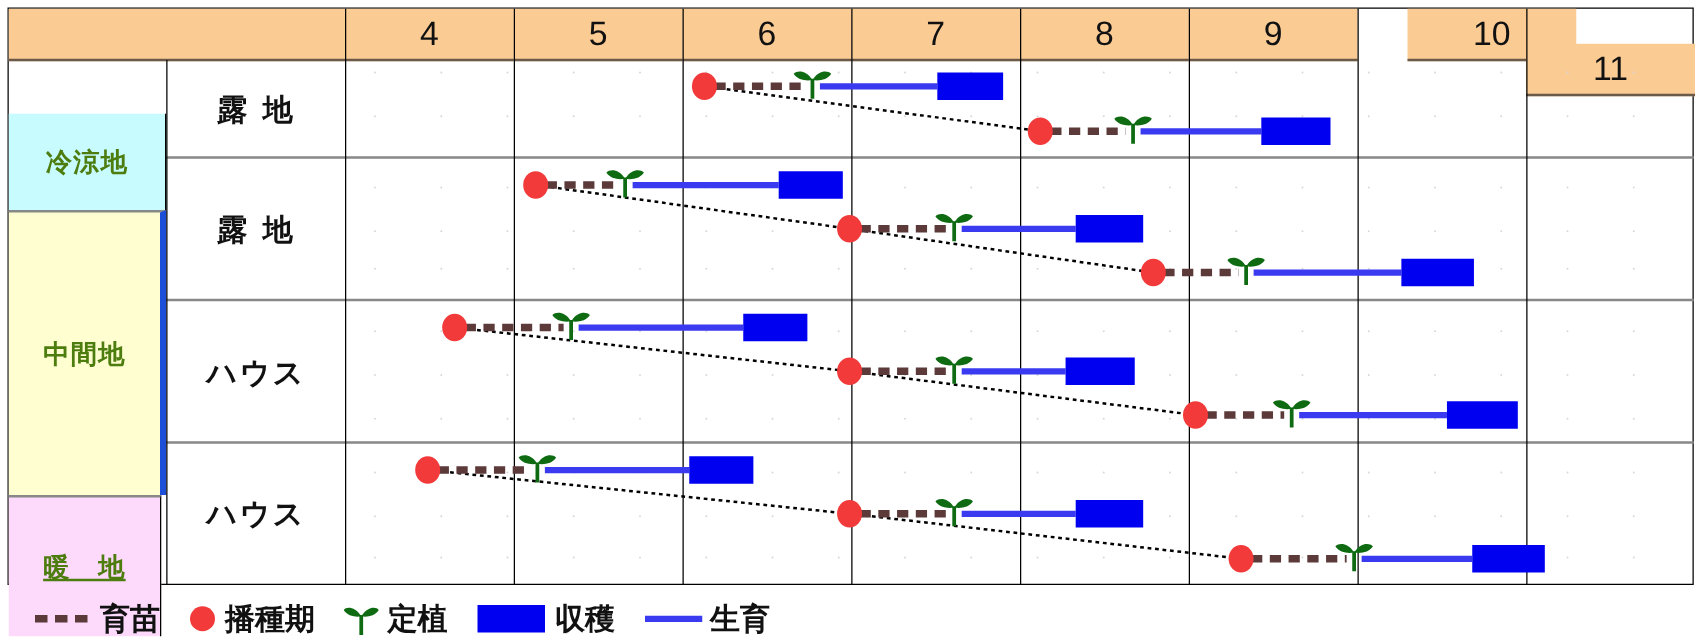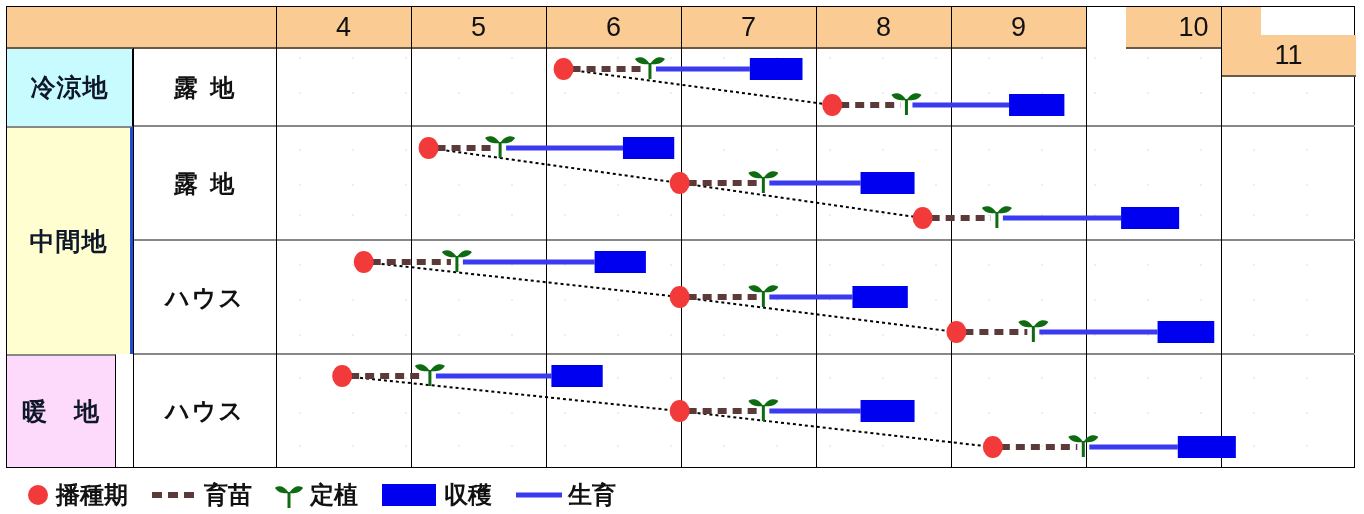--- a/index.html
+++ b/index.html
@@ -3,21 +3,21 @@
 <meta charset="utf-8">
 <style>
   html, body { margin:0; padding:0; background:#ffffff; }
   body { width:1364px; height:514px; position:relative; overflow:hidden;
          font-family:"DejaVu Sans","Liberation Sans",sans-serif; }
   .grid { position:absolute; left:6px; top:6px; width:1349px; height:462px; border:1.5px solid #000; box-sizing:border-box; }
   .cell { position:absolute; box-sizing:border-box; display:flex; align-items:center; justify-content:center; }
   .hdr { background:#fbcb94; border-bottom:2px solid #6a5a4a; font-family:"Liberation Sans",sans-serif; font-size:27px; color:#111; }
   .vline { position:absolute; width:1px; background:#000; }
   .hline { position:absolute; height:2px; background:#888; }
-  .region { font-weight:bold; font-size:25px; color:#0f172a; letter-spacing:1px; }
+  .region { font-weight:bold; font-size:21px; color:#4d7c0f; letter-spacing:1px;margin-top:42px; }
   .sub { font-weight:bold; font-size:24px; color:#111; letter-spacing:2px; }
   svg.overlay { position:absolute; left:0; top:0; }
   .legend { position:absolute; left:26px; top:478px; height:34px; display:flex; align-items:center; font-weight:bold; font-size:24px; color:#111; }
   .legend .item { display:flex; align-items:center; margin-right:22px; }
   .legend .lbl { margin-left:6px; }
 </style>
 </head>
 <body>
 
 <div class="grid"></div>
@@ -30,24 +30,24 @@
     <div class="cell hdr" style="left: 681px; top: 7px; width: 135px; height: 42px;">7</div>
     <div class="cell hdr" style="left: 816px; top: 7px; width: 135px; height: 42px;">8</div>
     <div class="cell hdr" style="left: 951px; top: 7px; width: 135px; height: 42px;">9</div>
     <div class="cell hdr" style="left: 1086px; top: 7px; width: 135px; height: 42px; margin-left: 40px;">10</div>
     <div class="cell hdr" style="left: 1221px; top: 7px; width: 135px; height: 42px; margin-top: 28px;">11</div>
   </div>
 
 <div class="cell region" style="left:7px;top:49px;width:126px;height:77px;background:#c7fbfe;border-right:1px solid #000;">
   <span>冷涼地</span>
 </div>
-<div class="cell region" style="left:7px;top:126px;width:126px;height:228px;background:#fefed0;border-top:2px solid #888;border-right:3px solid #1d4ed8;">
+<div class="cell region" style="left:7px;top:126px;width:126px;height:228px;background:#fefed0;border-top:2px solid #888;border-right:5px solid #1d4ed8;">
   <span>中間地</span>
 </div>
-<div class="cell region" style="left:7px;top:354px;width:109px;height:113px;background:#fdd9fb;border-top:2px solid #888;border-right:1px solid #000;">
+<div class="cell region" style="left:7px;top:354px;width:122px;height:113px;background:#fdd9fb;border-top:2px solid #888;border-right:1px solid #000;text-decoration:underline;">
   <span>暖　地</span>
 </div>
 
 <div class="cell sub" style="left:134px;top:49px;width:142px;height:77px;">
   <span>露 地</span>
 </div>
 <div class="cell sub" style="left:134px;top:127px;width:142px;height:113px;">
   <span>露 地</span>
 </div>
 <div class="cell sub" style="left:134px;top:241px;width:142px;height:113px;">
@@ -397,30 +397,30 @@
     <ellipse cx="992.8499999999999" cy="447" rx="10" ry="11" fill="#f23a3a"></ellipse>
     <g transform="translate(1068.3000000000002,433)">
       <line x1="15" y1="8" x2="15" y2="24" stroke="#0e6b12" stroke-width="3"></line>
       <path d="M15 9 C10 1, 3 1, 0 4 C3 9, 10 10, 15 9 Z" fill="#0e6b12"></path>
       <path d="M15 9 C20 1, 27 1, 30 4 C27 9, 20 10, 15 9 Z" fill="#0e6b12"></path>
     </g>
   </svg>
 
 <div class="legend">
   <div class="item">
+    <svg width="48" height="24">
+        <line x1="2" y1="12" x2="48" y2="12" stroke="#5c3a3a" stroke-width="6" stroke-dasharray="10,6"></line>
+      </svg>
+    <span class="lbl">育苗</span>
+  </div>
+  <div class="item">
     <svg width="24" height="24">
         <circle cx="12" cy="12" r="10" fill="#f23a3a"></circle>
       </svg>
     <span class="lbl">播種期</span>
-  </div>
-  <div class="item">
-    <svg width="48" height="24">
-        <line x1="2" y1="12" x2="48" y2="12" stroke="#5c3a3a" stroke-width="6" stroke-dasharray="10,6"></line>
-      </svg>
-    <span class="lbl">育苗</span>
   </div>
   <div class="item">
     <svg width="30" height="26">
       <line x1="15" y1="10" x2="15" y2="26" stroke="#0e6b12" stroke-width="3"></line>
       <path d="M15 11 C10 3, 3 3, 1 6 C4 11, 11 12, 15 11 Z" fill="#0e6b12"></path>
       <path d="M15 11 C20 3, 27 3, 29 6 C26 11, 19 12, 15 11 Z" fill="#0e6b12"></path>
     </svg>
     <span class="lbl">定植</span>
   </div>
   <div class="item">

